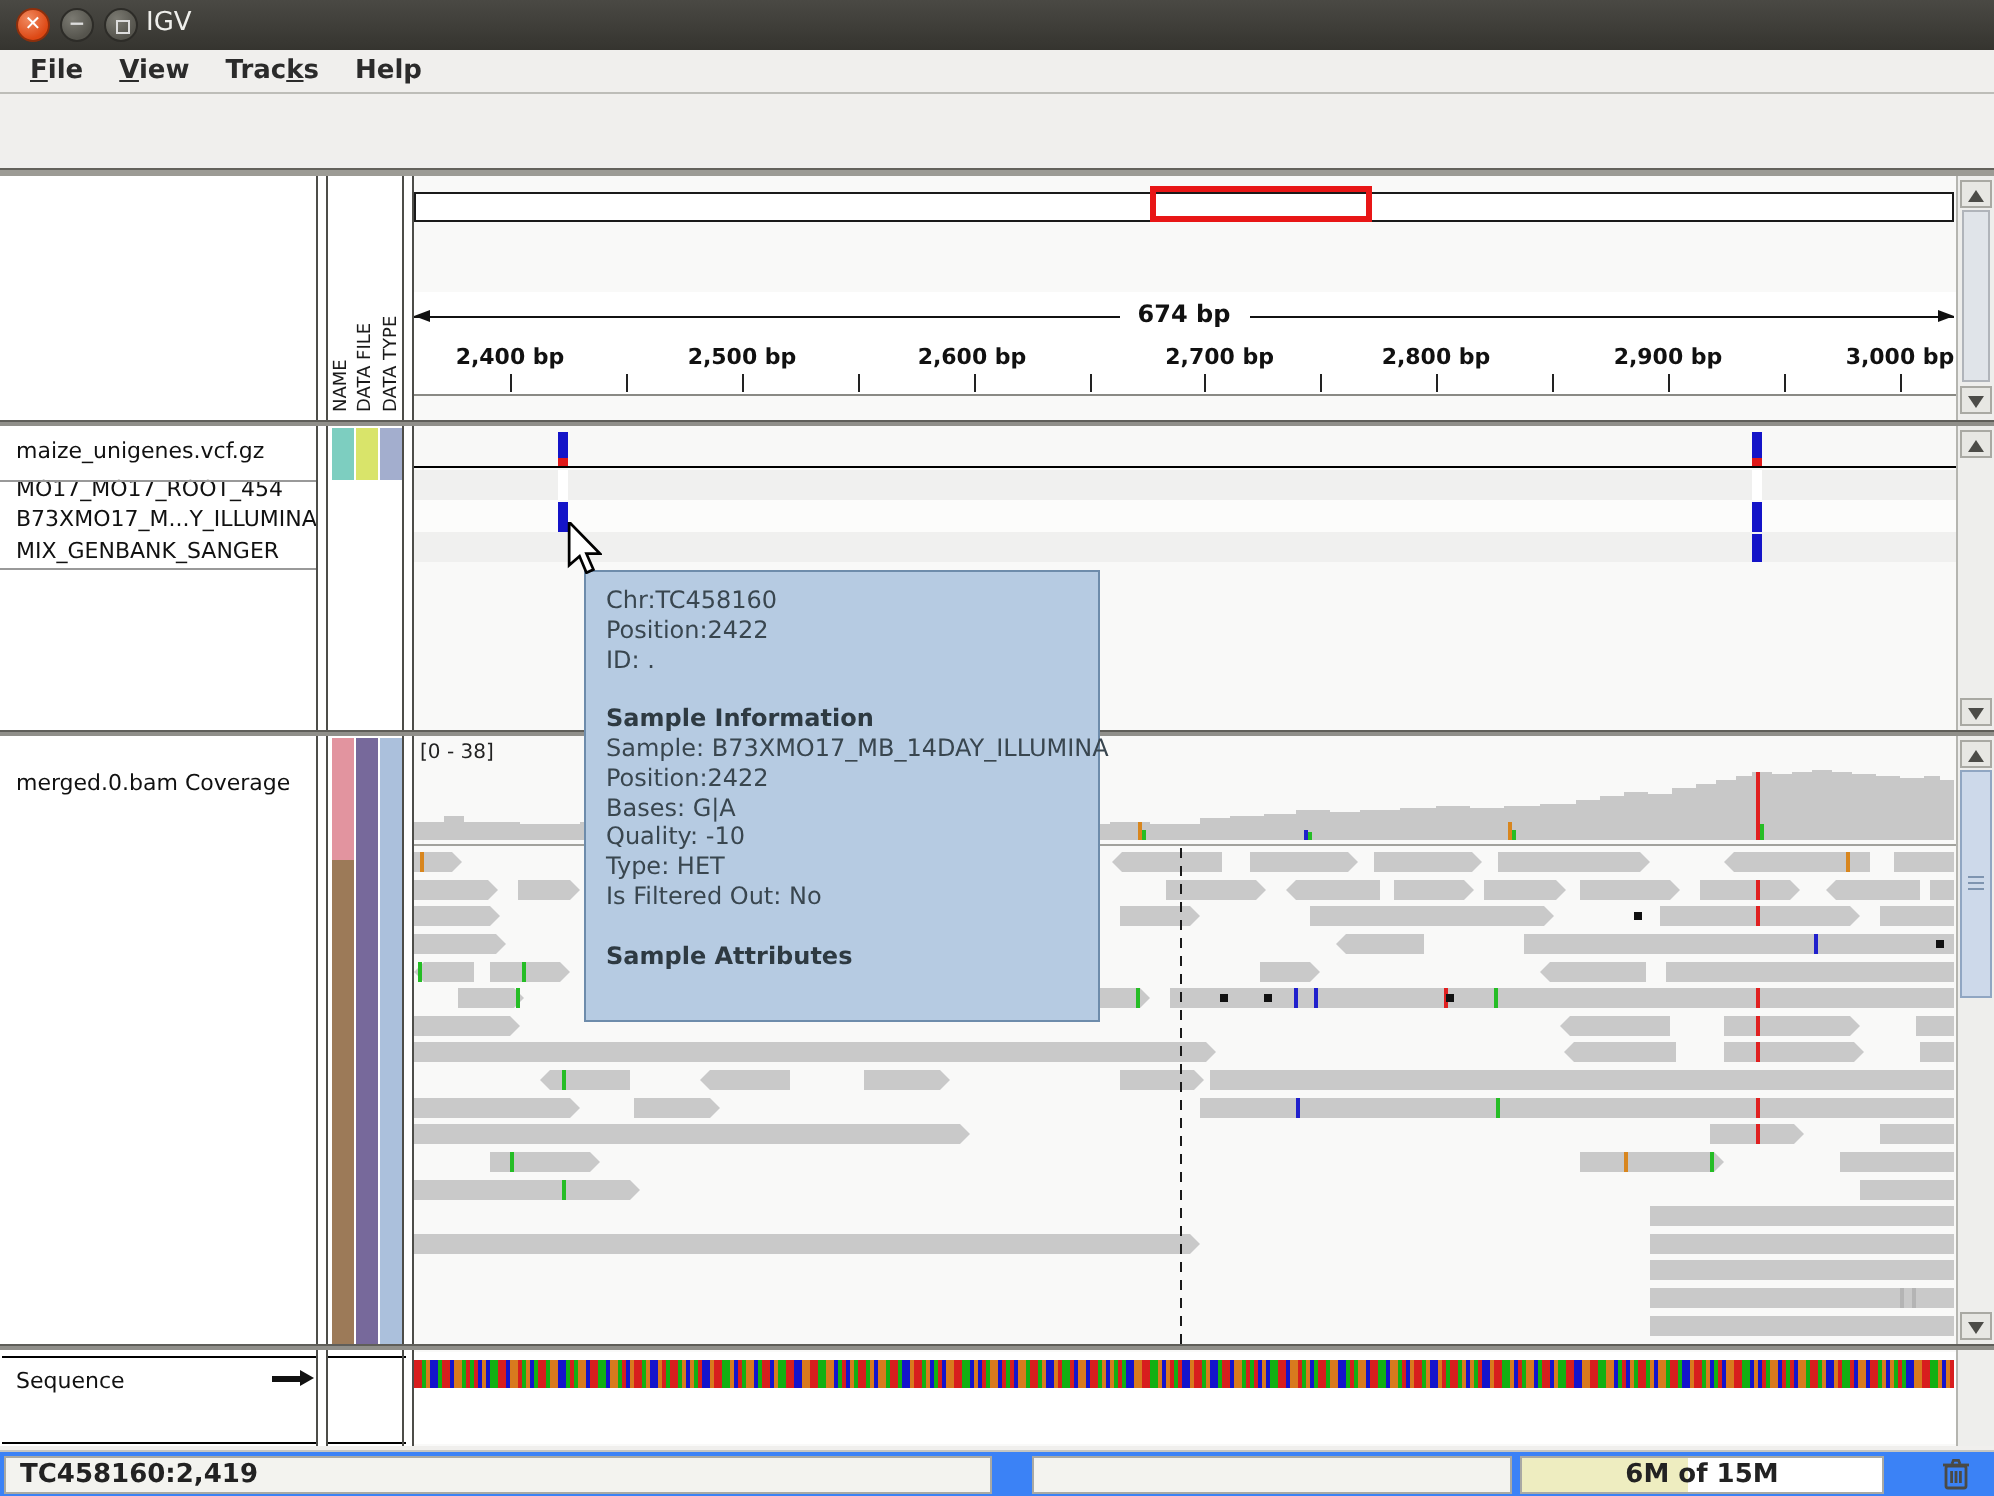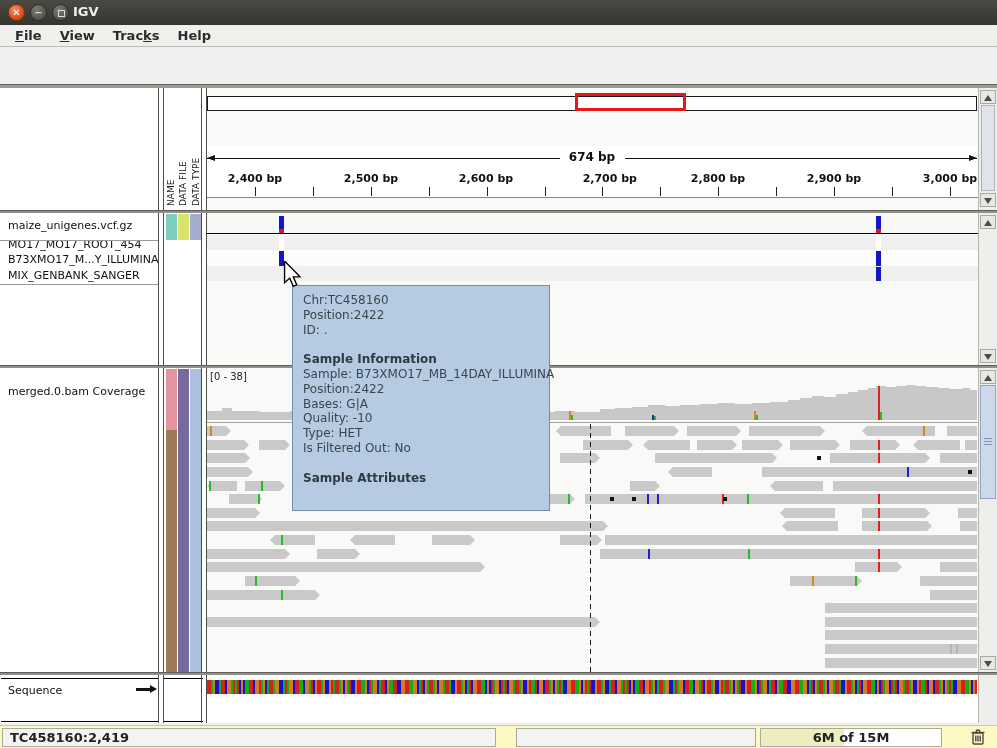--- a/index.html
+++ b/index.html
@@ -5,21 +5,21 @@
   html,body{margin:0;padding:0;background:#555;}
   #app{position:relative;width:997px;height:748px;background:#f0efed;font-family:"DejaVu Sans","Liberation Sans",sans-serif;overflow:hidden;user-select:none;}
   .abs{position:absolute;}
   
   #titlebar{left:0;top:0;width:997px;height:25px;background:linear-gradient(#4a4944,#35342f);}
   .winbtn{position:absolute;top:4px;width:17px;height:17px;border-radius:50%;text-align:center;line-height:16px;font-size:10px;font-weight:bold;box-sizing:border-box;}
   #btn-close{left:8px;background:radial-gradient(circle at 35% 30%,#f08a60,#dd4814 70%);border:1px solid #8e2f0c;color:#fff;}
   #btn-min{left:30px;background:radial-gradient(circle at 35% 30%,#7b7a72,#55544d 70%);border:1px solid #2d2c28;color:#ddd;}
   #btn-max{left:52px;background:radial-gradient(circle at 35% 30%,#7b7a72,#55544d 70%);border:1px solid #2d2c28;}
   #btn-max i{position:absolute;left:5px;top:5px;width:5px;height:5px;border:1.5px solid #ddd;}
-  #win-title{left:73px;top:4px;color:#efefec;font-weight:bold;font-size:13px;}
+  #win-title{left:73px;top:4px;color:#efefec;font-weight:normal;font-size:13px;}
   
   #menubar{left:0;top:25px;width:997px;height:22px;background:#f0efed;border-bottom:1px solid #bdbdb8;display:flex;align-items:center;padding-left:6px;box-sizing:border-box;}
   .menu-item{font-size:13px;font-weight:600;color:#2b2b2b;padding:2px 9px;}
   .menu-item u{text-decoration:underline;}
   
   #toolbar{left:0;top:48px;width:997px;height:36px;background:#f0efed;}
   #toolbar-splitter{left:0;top:84px;width:997px;height:4px;background:#9c9b95;border-top:1px solid #63625c;box-sizing:border-box;}
   .combo{position:absolute;top:50px;height:27px;background:#fff;border:1px solid #8a8a85;box-sizing:border-box;}
   .combo .val{position:absolute;left:5px;top:4px;font-size:13px;font-weight:bold;color:#222;}
   .combo .arrowbox{position:absolute;right:0;top:0;width:21px;height:100%;background:linear-gradient(#f6f6f3,#cfcfca);border-left:1px solid #9a9a95;}
@@ -38,21 +38,21 @@
   .sb-btn i.up{top:4px;border-bottom:6px solid #4c4c48;}
   .sb-btn i.dn{top:4px;border-top:6px solid #4c4c48;}
   .read{position:absolute;height:10px;background:#c9c9c9;}
   .read.R{clip-path:polygon(0 0,calc(100% - 5px) 0,100% 50%,calc(100% - 5px) 100%,0 100%);}
   .read.L{clip-path:polygon(5px 0,100% 0,100% 100%,5px 100%,0 50%);}
   #tooltip{position:absolute;left:292px;top:285px;width:258px;height:226px;background:#b6cbe2;border:1px solid #6e8cab;box-sizing:border-box;padding:7px 10px;z-index:50;}
   #tooltip .tl{font-size:12px;line-height:14.8px;color:#39464f;white-space:nowrap;}
   #tooltip .tl.b{font-weight:bold;color:#2e3a42;}
   #cursor{position:absolute;left:283px;top:261px;z-index:60;}
   
-  #statusbar{left:0;top:725px;width:997px;height:23px;background:#fef9c3;border-top:1px solid #c6c6c1;box-sizing:border-box;}
+  #statusbar{left:0;top:725px;width:997px;height:23px;background:#3b82f6;border-top:1px solid #c6c6c1;box-sizing:border-box;}
   .statusbox{position:absolute;top:2px;height:19px;background:#f3f3ef;border:1px solid #a9a9a3;box-sizing:border-box;}
   #mem-box{background:#fff;overflow:hidden;}
   #mem-fill{position:absolute;left:0;top:0;height:100%;background:#eeedc0;}
   #mem-label{position:absolute;width:100%;text-align:center;top:1px;font-size:13px;font-weight:bold;color:#222;}
   #status-pos{font-size:13px;font-weight:bold;color:#222;padding:1px 0 0 7px;}
 </style>
 </head>
 <body>
 
 <div id="app">

